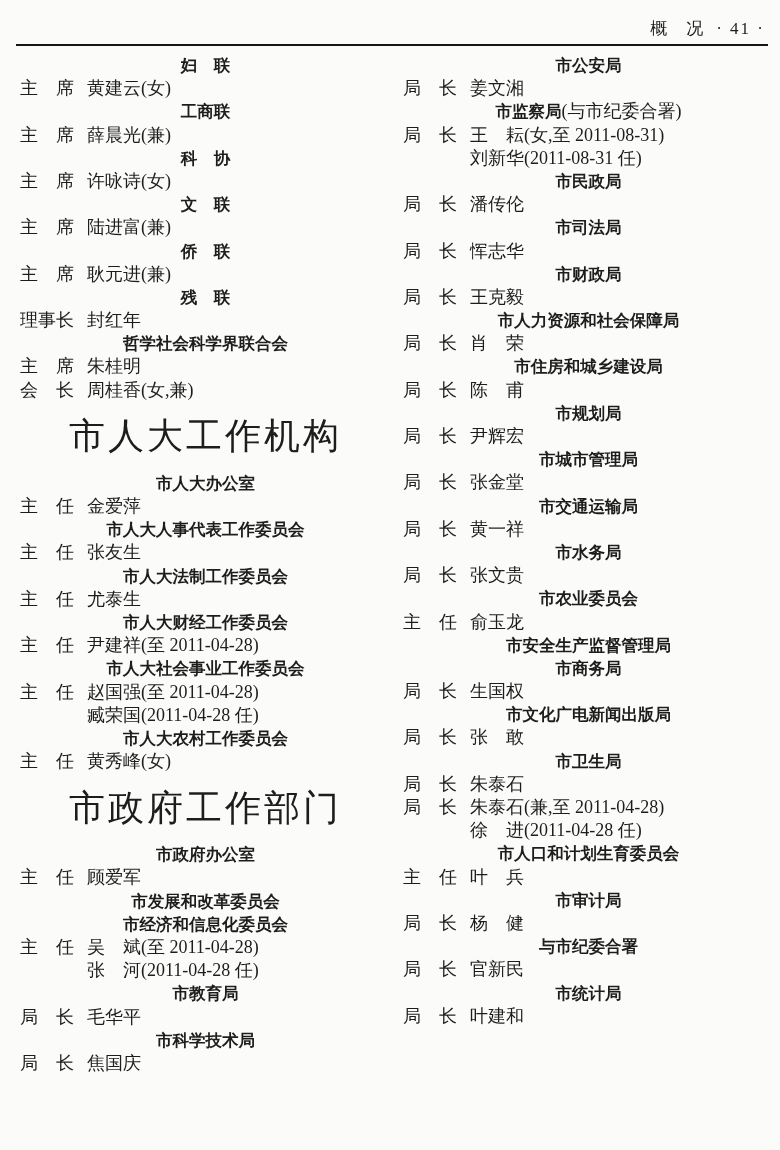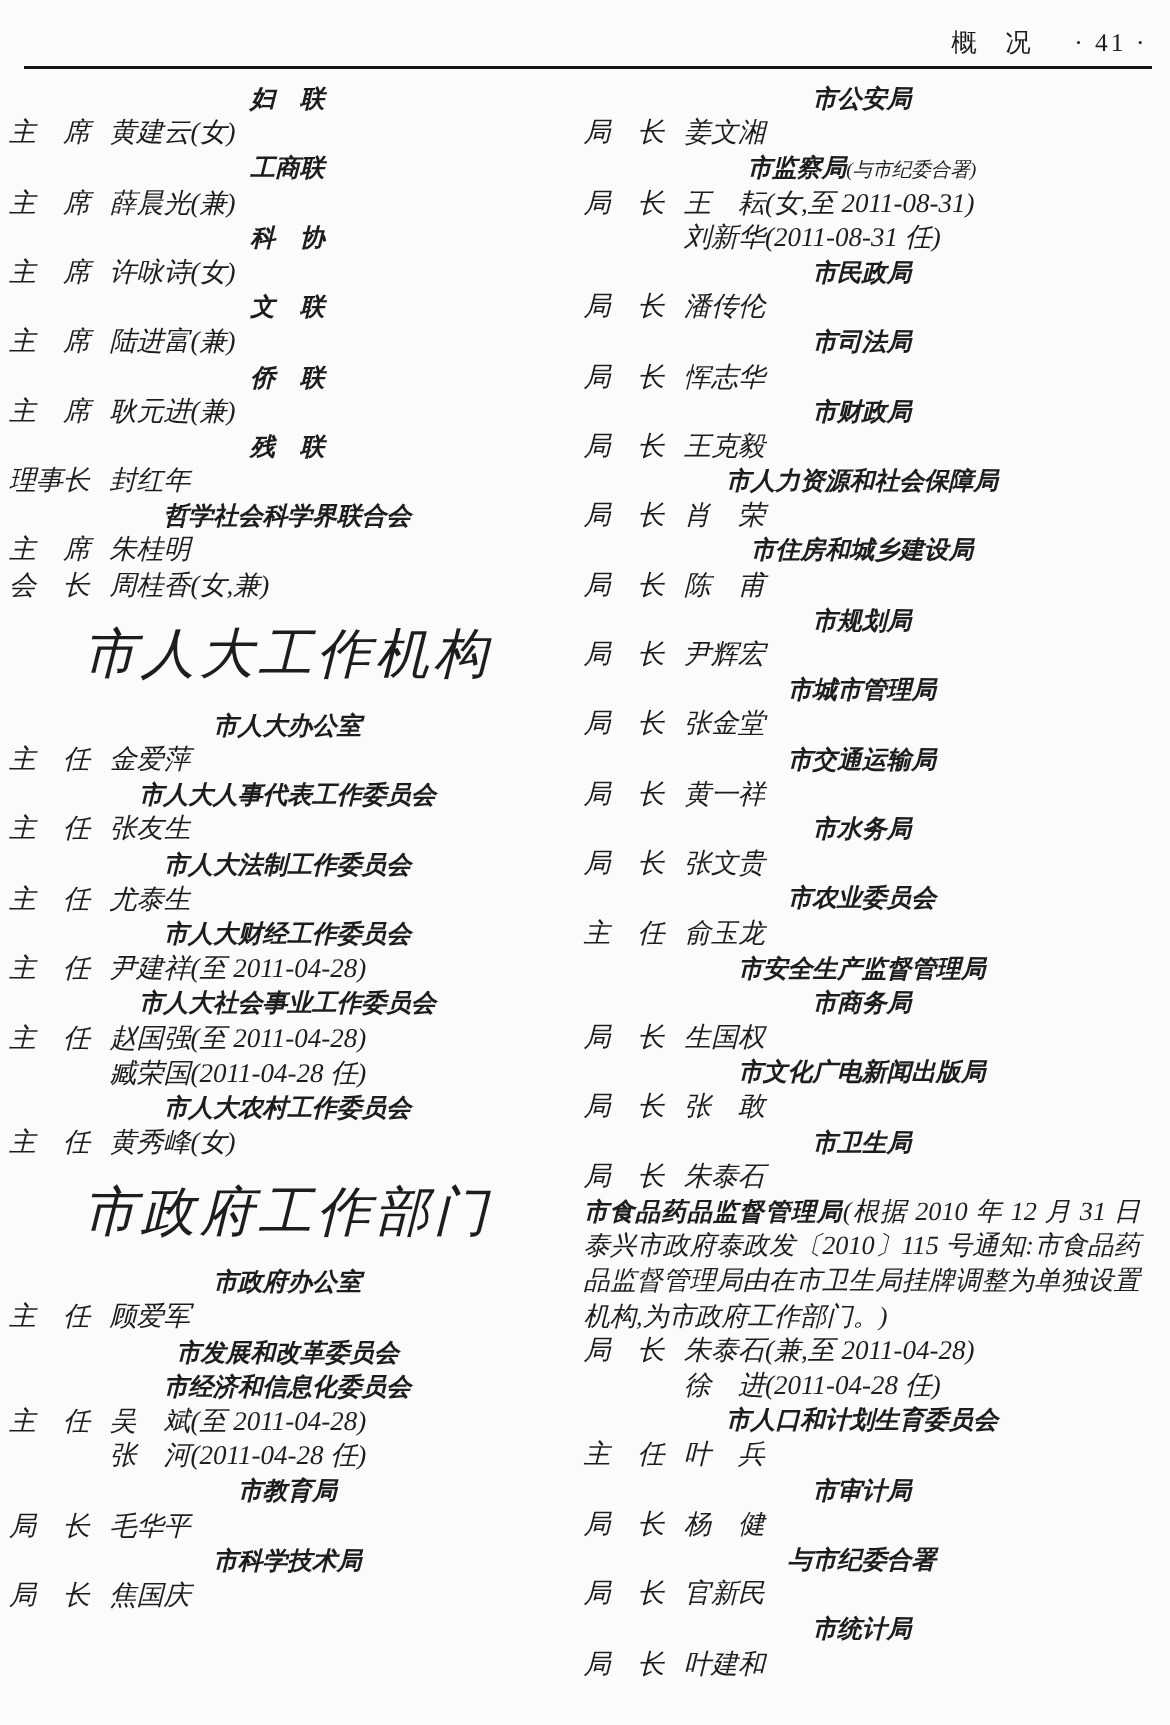--- a/index.html
+++ b/index.html
@@ -10,46 +10,46 @@
     font-family: "Liberation Serif", "DejaVu Serif", serif;
     color: #1d1d1d;
     overflow: hidden;
   }
   .page { position: relative; width: 780px; height: 1150px; }
 
   .header {
     position: absolute; top: 17px; right: 15px;
     font-size: 17px; white-space: nowrap;
   }
-  .header .chapter { letter-spacing: 1px; margin-right: 28px; }
+  .header .chapter { letter-spacing: 1px; margin-right: 12px; }
   .header .pageno { letter-spacing: 2px; }
 
   .rule {
     position: absolute; top: 44px; left: 16px; right: 12px;
     height: 2px; background: #161616;
   }
 
   .columns {
-    position: absolute; top: 54px; left: 6px; width: 758px;
-    display: flex; gap: 12px; font-style: italic;
+    position: absolute; top: 54px; left: 20px; width: 758px;
+    display: flex; gap: 12px;
   }
   .col { width: 371px; }
 
   .line {
     height: 23.2px; line-height: 23.2px;
     font-size: 18px; white-space: nowrap; overflow: hidden;
   }
   .org {
     text-align: center;
     font-family: "DejaVu Sans", "Liberation Sans", sans-serif;
     font-weight: bold; font-size: 16.5px;
   }
   .org .note {
     font-family: "Liberation Serif", "DejaVu Serif", serif;
-    font-weight: normal; font-size: 13px;
+    font-weight: normal; font-size: 18px;
   }
   .person .role {
     display: inline-block; min-width: 54px; margin-right: 13px; text-align: center;
   }
   .cont { padding-left: 67px; }
   .section {
     height: 70px;
     display: flex; align-items: center; justify-content: center;
     font-size: 36px; letter-spacing: 3px; font-weight: 500;
   }
@@ -139,21 +139,20 @@
         <div class="line person"><span class="role">局　长</span><span class="name">张文贵</span></div>
         <div class="line org"><span>市农业委员会</span></div>
         <div class="line person"><span class="role">主　任</span><span class="name">俞玉龙</span></div>
         <div class="line org"><span>市安全生产监督管理局</span></div>
         <div class="line org"><span>市商务局</span></div>
         <div class="line person"><span class="role">局　长</span><span class="name">生国权</span></div>
         <div class="line org"><span>市文化广电新闻出版局</span></div>
         <div class="line person"><span class="role">局　长</span><span class="name">张　敢</span></div>
         <div class="line org"><span>市卫生局</span></div>
         <div class="line person"><span class="role">局　长</span><span class="name">朱泰石</span></div>
-        <div class="para"><span class="pbold">市食品药品监督管理局</span><span class="note">(根据 2010 年 12 月 31 日泰兴市政府泰政发〔2010〕115 号通知:市食品药品监督管理局由在市卫生局挂牌调整为单独设置机构,为市政府工作部门。)</span></div>
         <div class="line person"><span class="role">局　长</span><span class="name">朱泰石(兼,至 2011-04-28)</span></div>
         <div class="line cont"><span class="name">徐　进(2011-04-28 任)</span></div>
         <div class="line org"><span>市人口和计划生育委员会</span></div>
         <div class="line person"><span class="role">主　任</span><span class="name">叶　兵</span></div>
         <div class="line org"><span>市审计局</span></div>
         <div class="line person"><span class="role">局　长</span><span class="name">杨　健</span></div>
         <div class="line org"><span>与市纪委合署</span></div>
         <div class="line person"><span class="role">局　长</span><span class="name">官新民</span></div>
         <div class="line org"><span>市统计局</span></div>
         <div class="line person"><span class="role">局　长</span><span class="name">叶建和</span></div>

